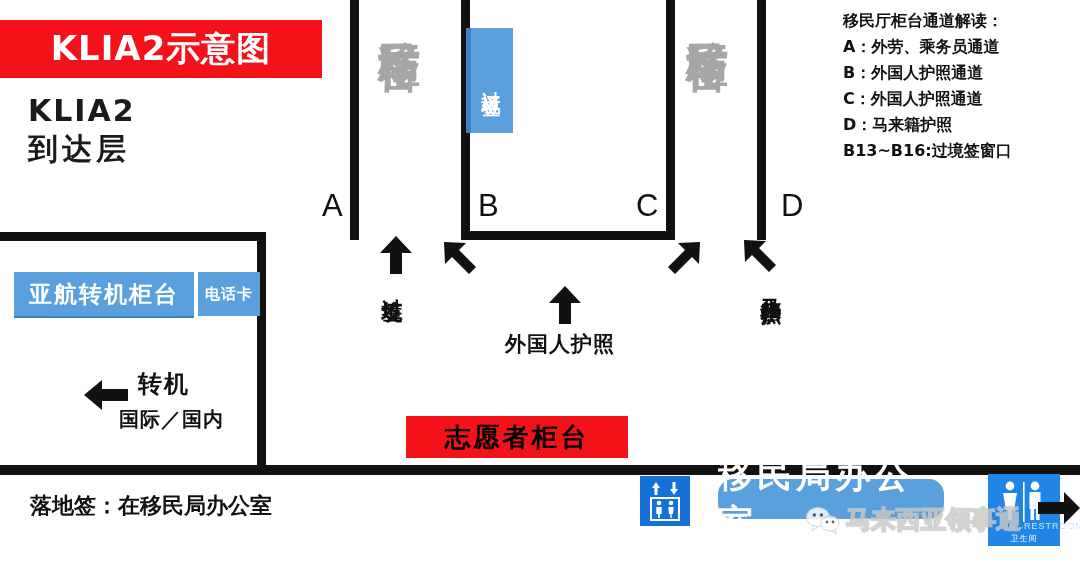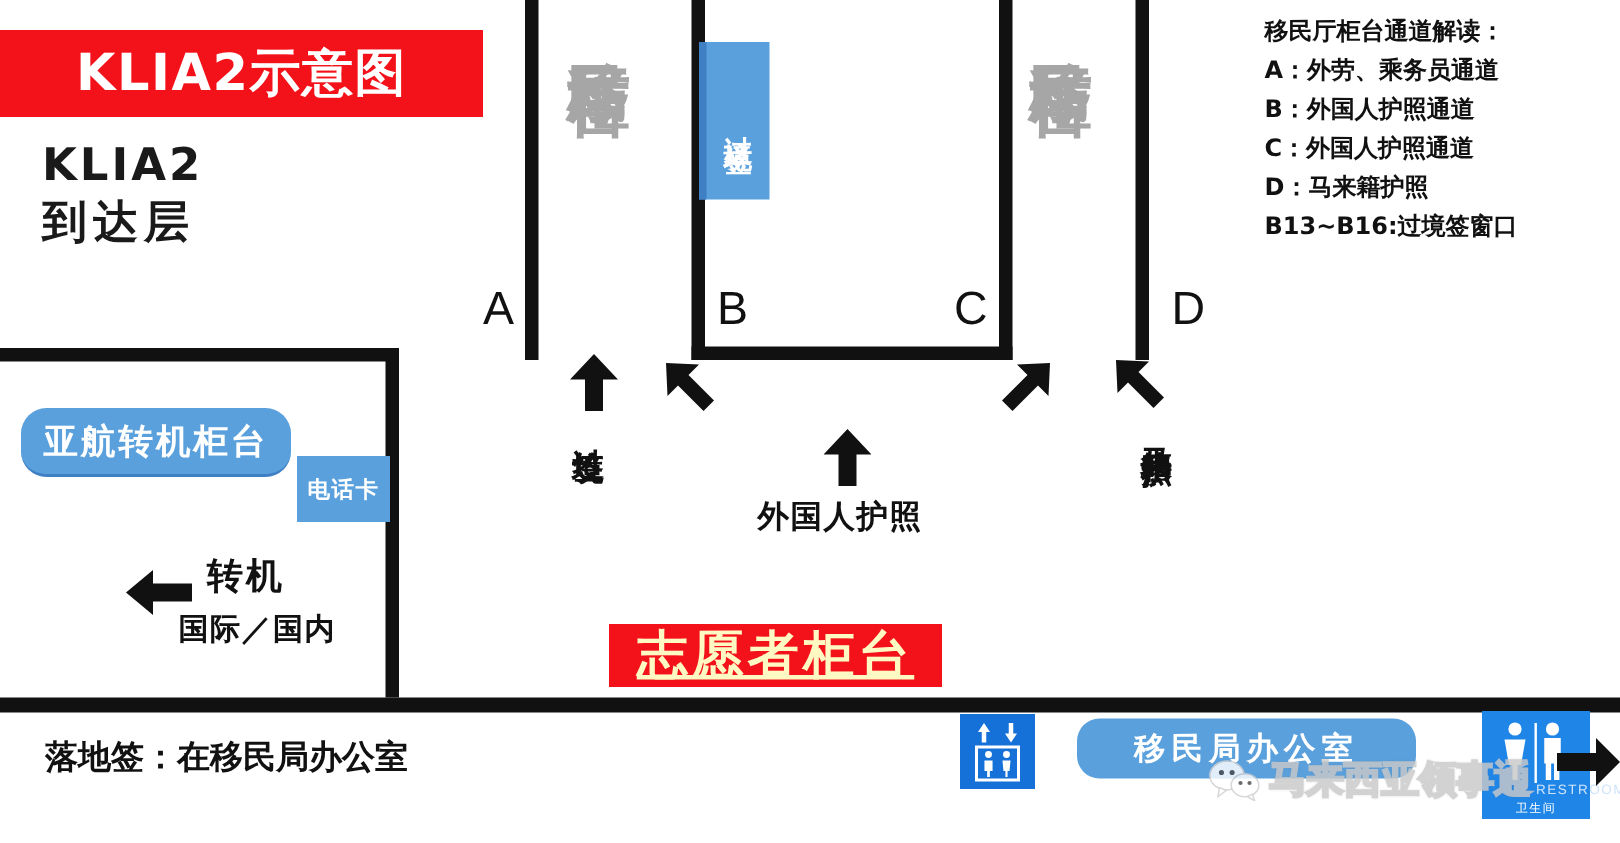--- a/index.html
+++ b/index.html
@@ -52,23 +52,23 @@
   .blue-box{
     position:absolute;background:#59a0dd;
     display:flex;align-items:center;justify-content:center;
     color:#fff;font-weight:bold;font-family:"DejaVu Sans",sans-serif;
   }
   .transit-box{
     border-left:5px solid #3f7fc4;
     writing-mode:vertical-rl;
     font-size:19px;letter-spacing:4px;
   }
-  .airasia-box{font-size:23px;letter-spacing:2px;border-bottom:2px solid #3f7fc4;border-radius:17px;}
+  .airasia-box{font-size:23px;letter-spacing:2px;border-bottom:2px solid #3f7fc4;}
   .phone-box{font-size:15px;letter-spacing:1px;}
-  .imm-office-box{font-size:21px;letter-spacing:4px;border-radius:15px;}
+  .imm-office-box{font-size:35px;letter-spacing:4px;border-radius:15px;}
 
   
   .arrow{position:absolute;}
 
   
   .vlabel{
     position:absolute;writing-mode:vertical-rl;
     font-size:21px;font-weight:bold;color:#111;letter-spacing:1px;
     font-family:"DejaVu Sans",sans-serif;white-space:nowrap;line-height:1;
   }
@@ -94,23 +94,22 @@
     font-family:"DejaVu Sans",sans-serif;font-weight:600;
   }
   .legend div{white-space:nowrap;}
 
   
   .volunteer{
     position:absolute;left:406px;top:416px;width:222px;height:42px;
     background:#f4121a;display:flex;align-items:center;justify-content:center;
   }
   .volunteer span{
-    color:#fef9c3;font-size:34px;font-weight:bold;letter-spacing:3px;
-    font-family:"DejaVu Sans",sans-serif;
-    text-decoration:underline;
+    color:#000000;font-size:26px;font-weight:bold;letter-spacing:3px;
+    font-family:"DejaVu Sans",sans-serif;
   }
 
   
   .bottom-note{
     position:absolute;left:30px;top:489px;
     font-size:22px;color:#111;line-height:1.5;font-weight:600;
     font-family:"DejaVu Sans",sans-serif;
   }
 
   
@@ -175,21 +174,21 @@
   <div class="zone-letter" style="left:781px;top:190px;">D</div>
 
   <div class="blue-box transit-box" style="left:466px;top:28px;width:42px;height:105px;">
     <span>过境签</span>
   </div>
 
   <div class="blue-box airasia-box" style="left:14px;top:272px;width:180px;height:44px;">
     <span>亚航转机柜台</span>
   </div>
 
-  <div class="blue-box phone-box" style="left:198px;top:272px;width:62px;height:44px;margin-top:32px;">
+  <div class="blue-box phone-box" style="left:198px;top:272px;width:62px;height:44px;">
     <span>电话卡</span>
   </div>
 
   <div class="arrow" style="left:380px;top:236px;width:32px;height:38px;">
     <svg width="32" height="38" viewBox="0 0 32 38">
       <polygon points="16,0 32,17 22,17 22,38 10,38 10,17 0,17" fill="#111"></polygon>
     </svg>
   </div>
   <div class="vlabel" style="left:381px;top:282px;">过境签</div>
 

